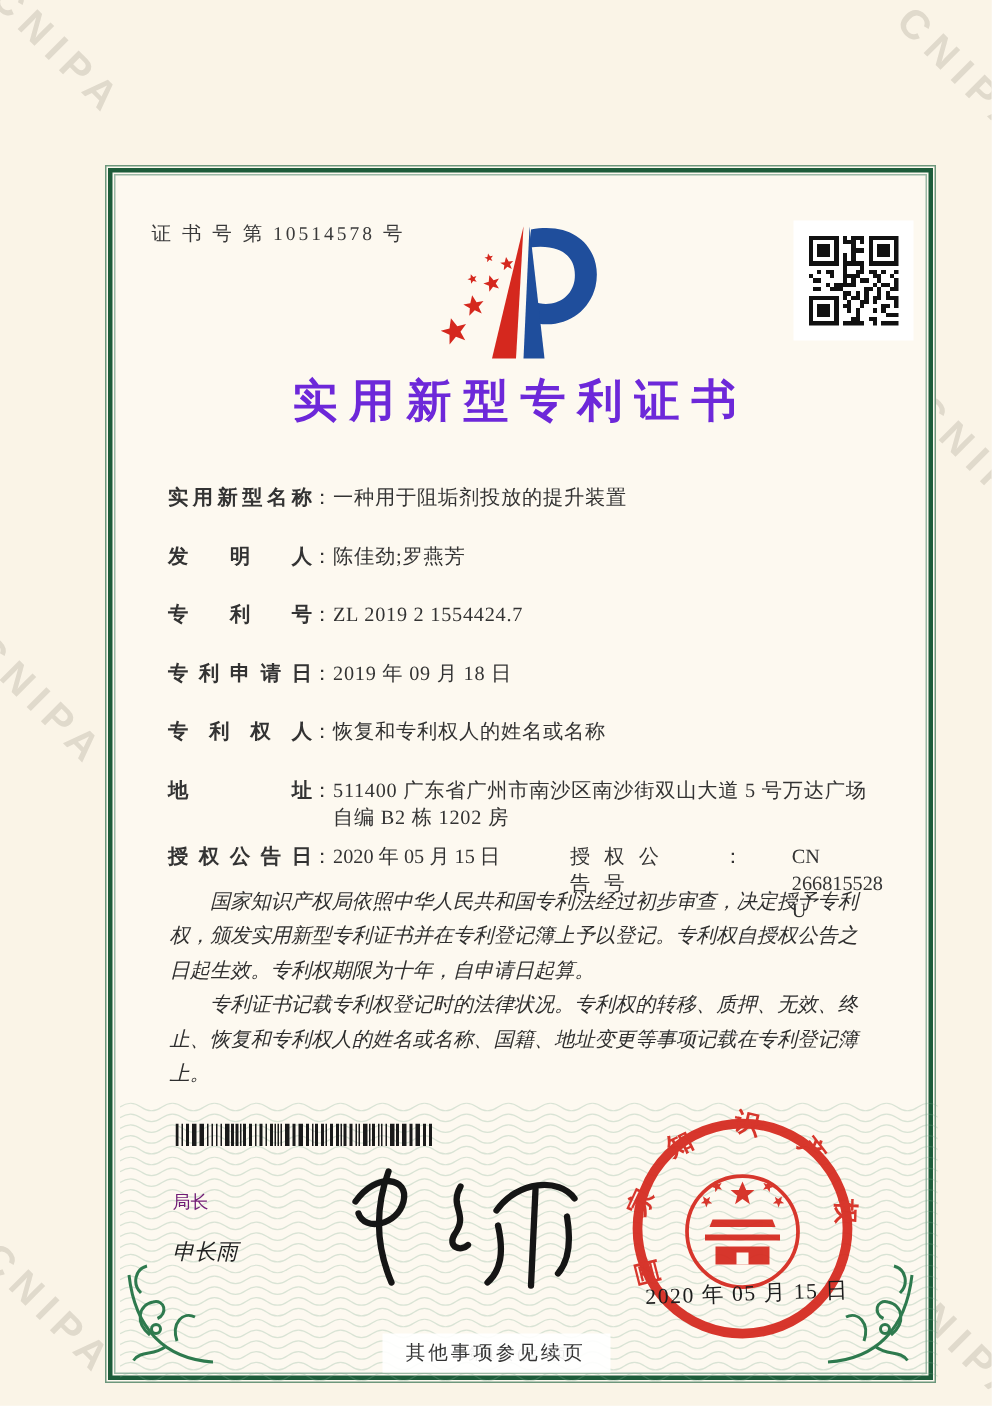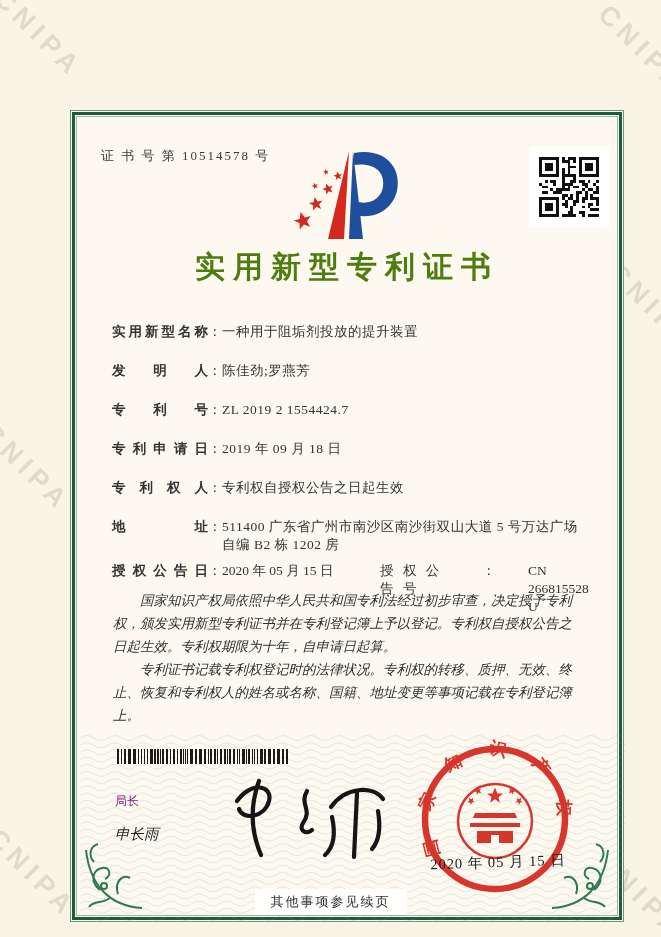--- a/index.html
+++ b/index.html
@@ -18,21 +18,21 @@
   
   .frame{position:absolute;left:70px;top:70px;width:554px;height:812px;
          box-sizing:border-box;border:1px solid #6d977c;padding:1px;background:#fdf9f0;margin-top:40px;}
   .frame-mid{width:100%;height:100%;box-sizing:border-box;border:3px solid #1d5c3a;padding:1px;}
   .frame-in{position:relative;width:100%;height:100%;box-sizing:border-box;border:1px solid #9bb9a6;}
   .cert-no{position:absolute;left:24px;top:30px;font-size:13px;letter-spacing:2px;color:#3a3a3a;}
   .qr-box{position:absolute;right:8px;top:30px;width:80px;height:80px;background:#fff;
           display:flex;align-items:center;justify-content:center;}
   .logo{position:absolute;left:50%;top:28px;transform:translateX(-50%);width:122px;height:102px;}
   .title{position:absolute;top:130px;width:100%;text-align:center;
-         font-size:30px;font-weight:bold;letter-spacing:8px;color:#4d7c0f;}
+         font-size:30px;font-weight:bold;letter-spacing:8px;color:#6d28d9;}
   .fields{position:absolute;left:35px;top:206px;width:478px;font-size:13.5px;color:#333;}
   .row{display:flex;margin-bottom:21px;line-height:18px;}
   .lbl{display:inline-block;width:96px;text-align:justify;text-align-last:justify;flex:0 0 96px;font-weight:bold;}
   .colon{flex:0 0 14px;}
   .val{flex:1;white-space:pre-line;letter-spacing:0.5px;}
   .row-grant{display:flex;line-height:18px;margin-top:1px;}
   .grant-left{display:flex;width:268px;flex:0 0 268px;}
   .grant-right{display:flex;gap:32px;}
   .grant-no-lbl{letter-spacing:3px;}
   .paras{position:absolute;left:36px;top:472px;width:462px;font-size:13.5px;line-height:23px;
@@ -272,21 +272,21 @@
         <span class="val">ZL 2019 2 1554424.7</span>
       </div>
       <div class="row">
         <span class="lbl">专利申请日</span>
             <span class="colon">：</span>
         <span class="val">2019 年 09 月 18 日</span>
       </div>
       <div class="row">
         <span class="lbl">专利权人</span>
             <span class="colon">：</span>
-        <span class="val">专利权自授权公告之日起生效</span>
+        <span class="val">恢复和专利权人的姓名或名称</span>
       </div>
       <div class="row" style="margin-bottom:8px;">
         <span class="lbl">地址</span>
             <span class="colon">：</span>
         <span class="val">511400 广东省广州市南沙区南沙街双山大道 5 号万达广场
 自编 B2 栋 1202 房</span>
       </div>
       <div class="row-grant">
         <span class="grant-left">
           <span class="lbl">授权公告日</span>

